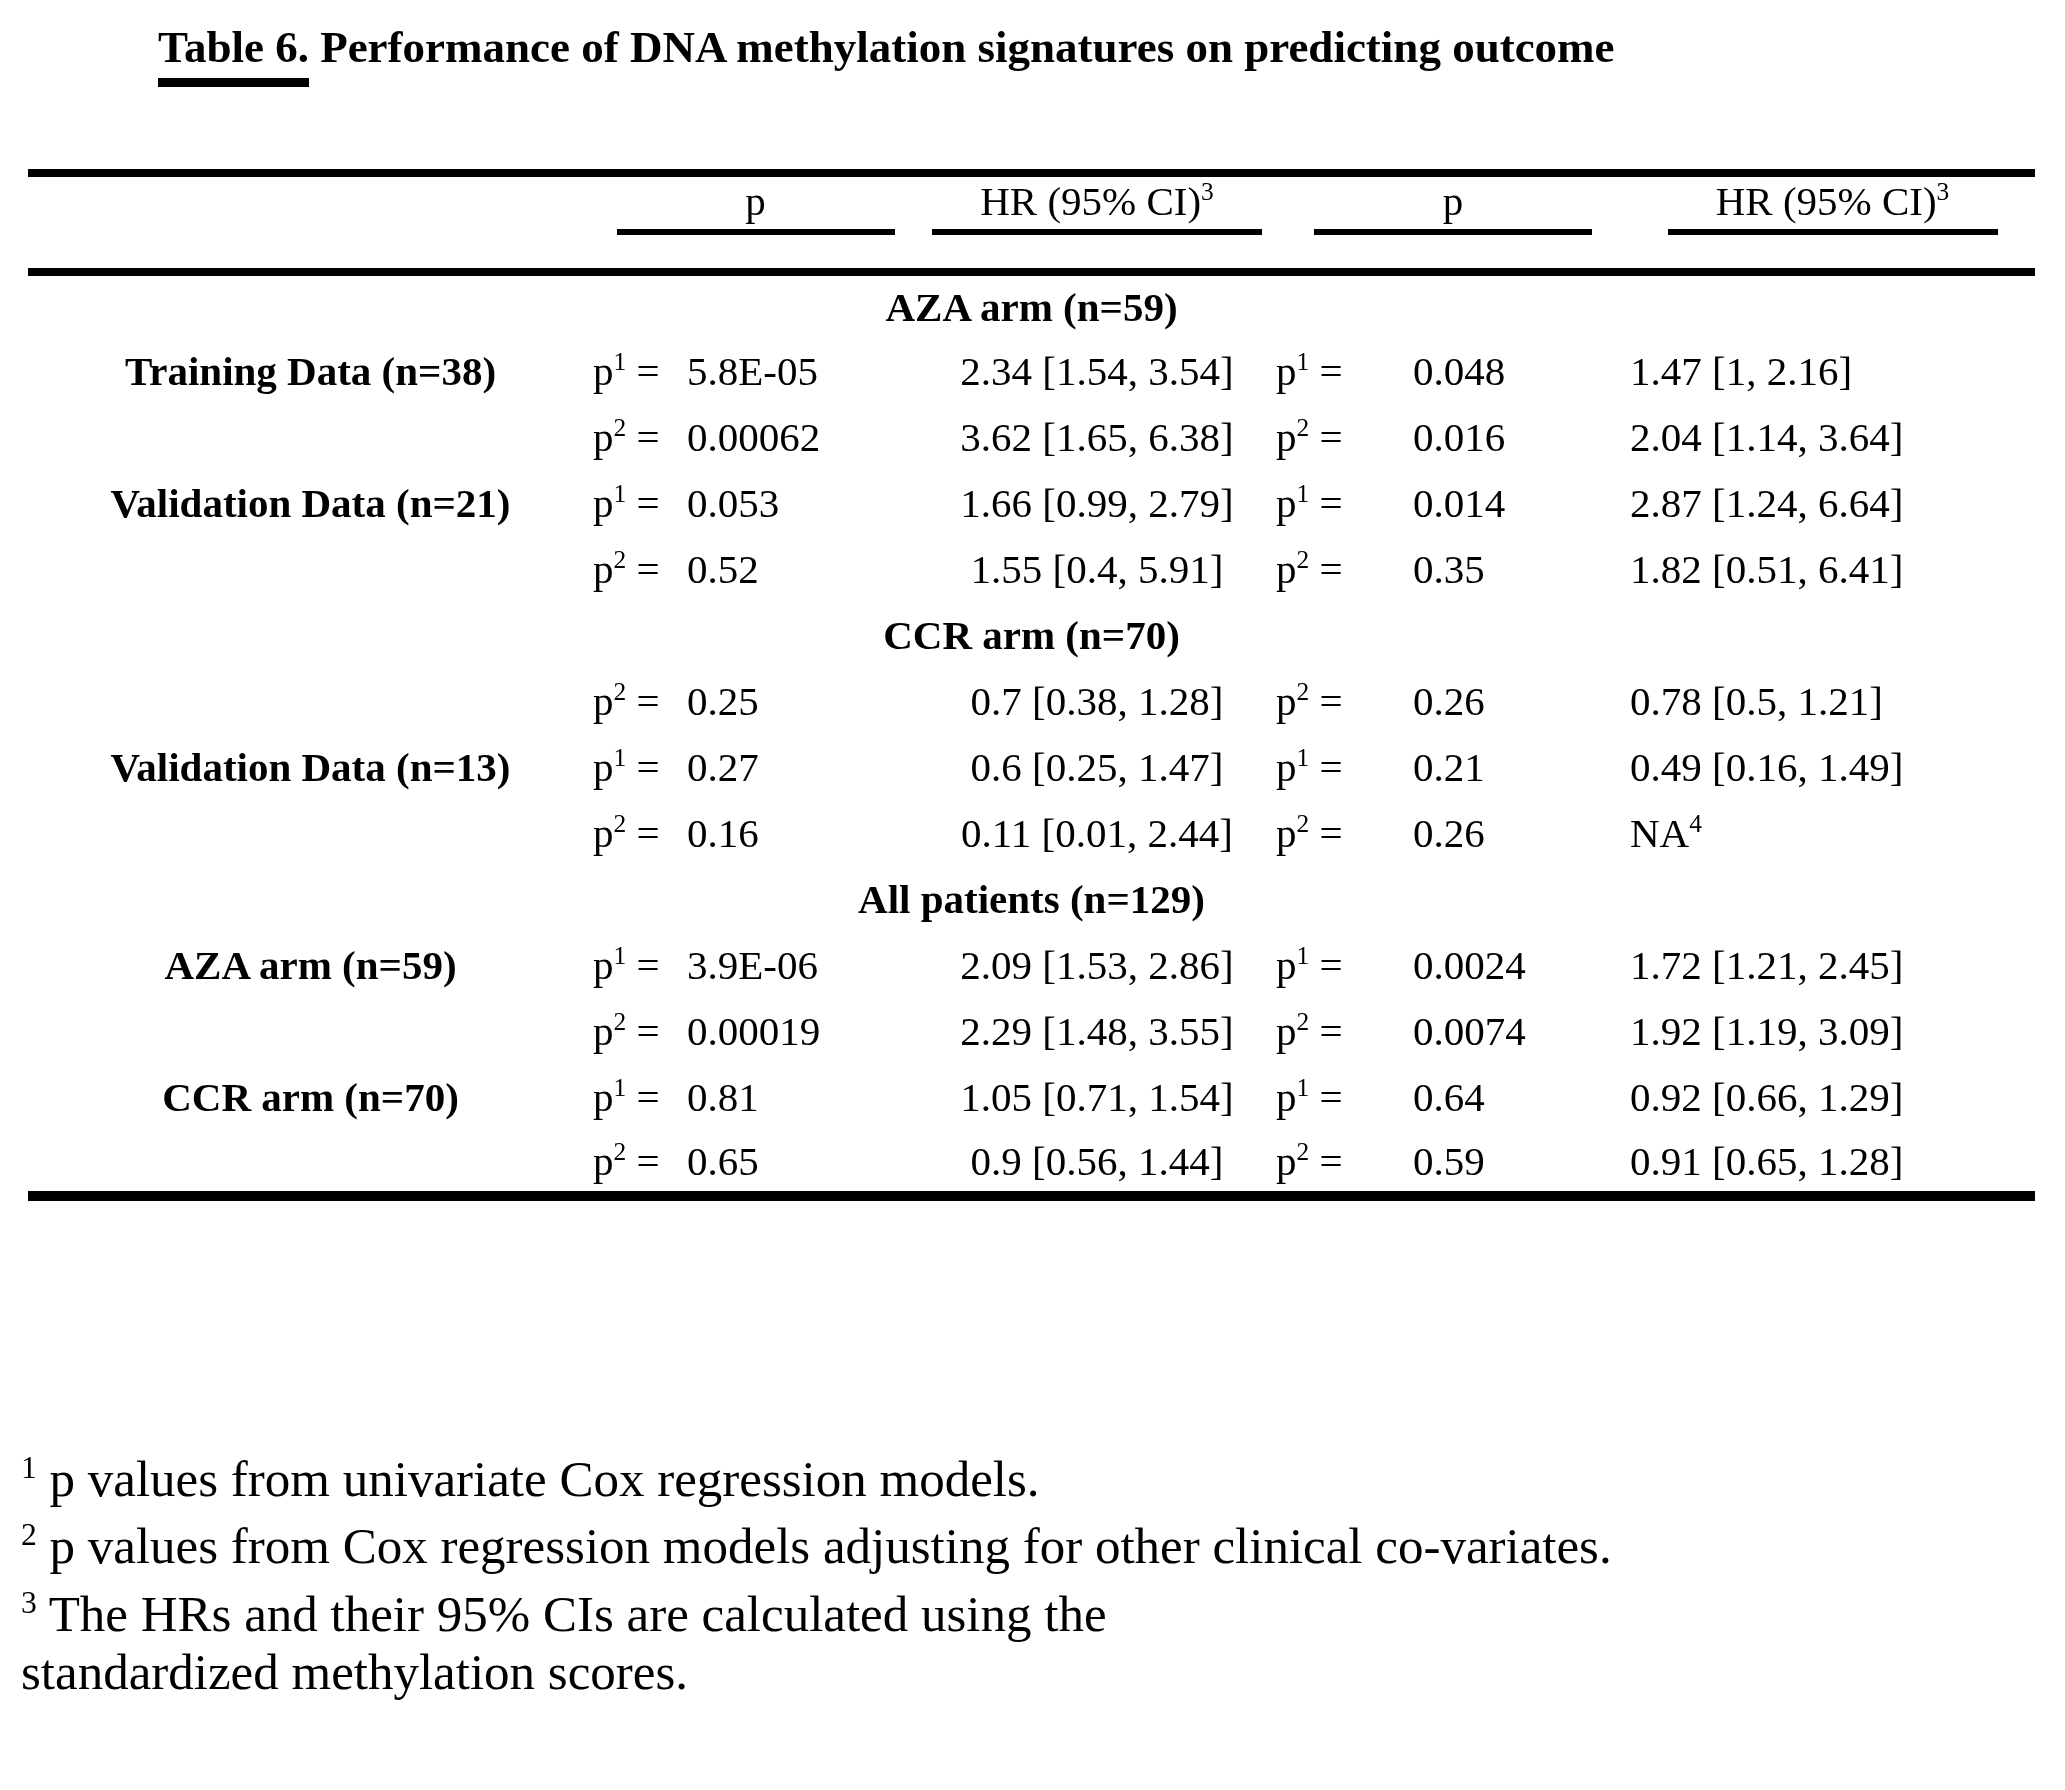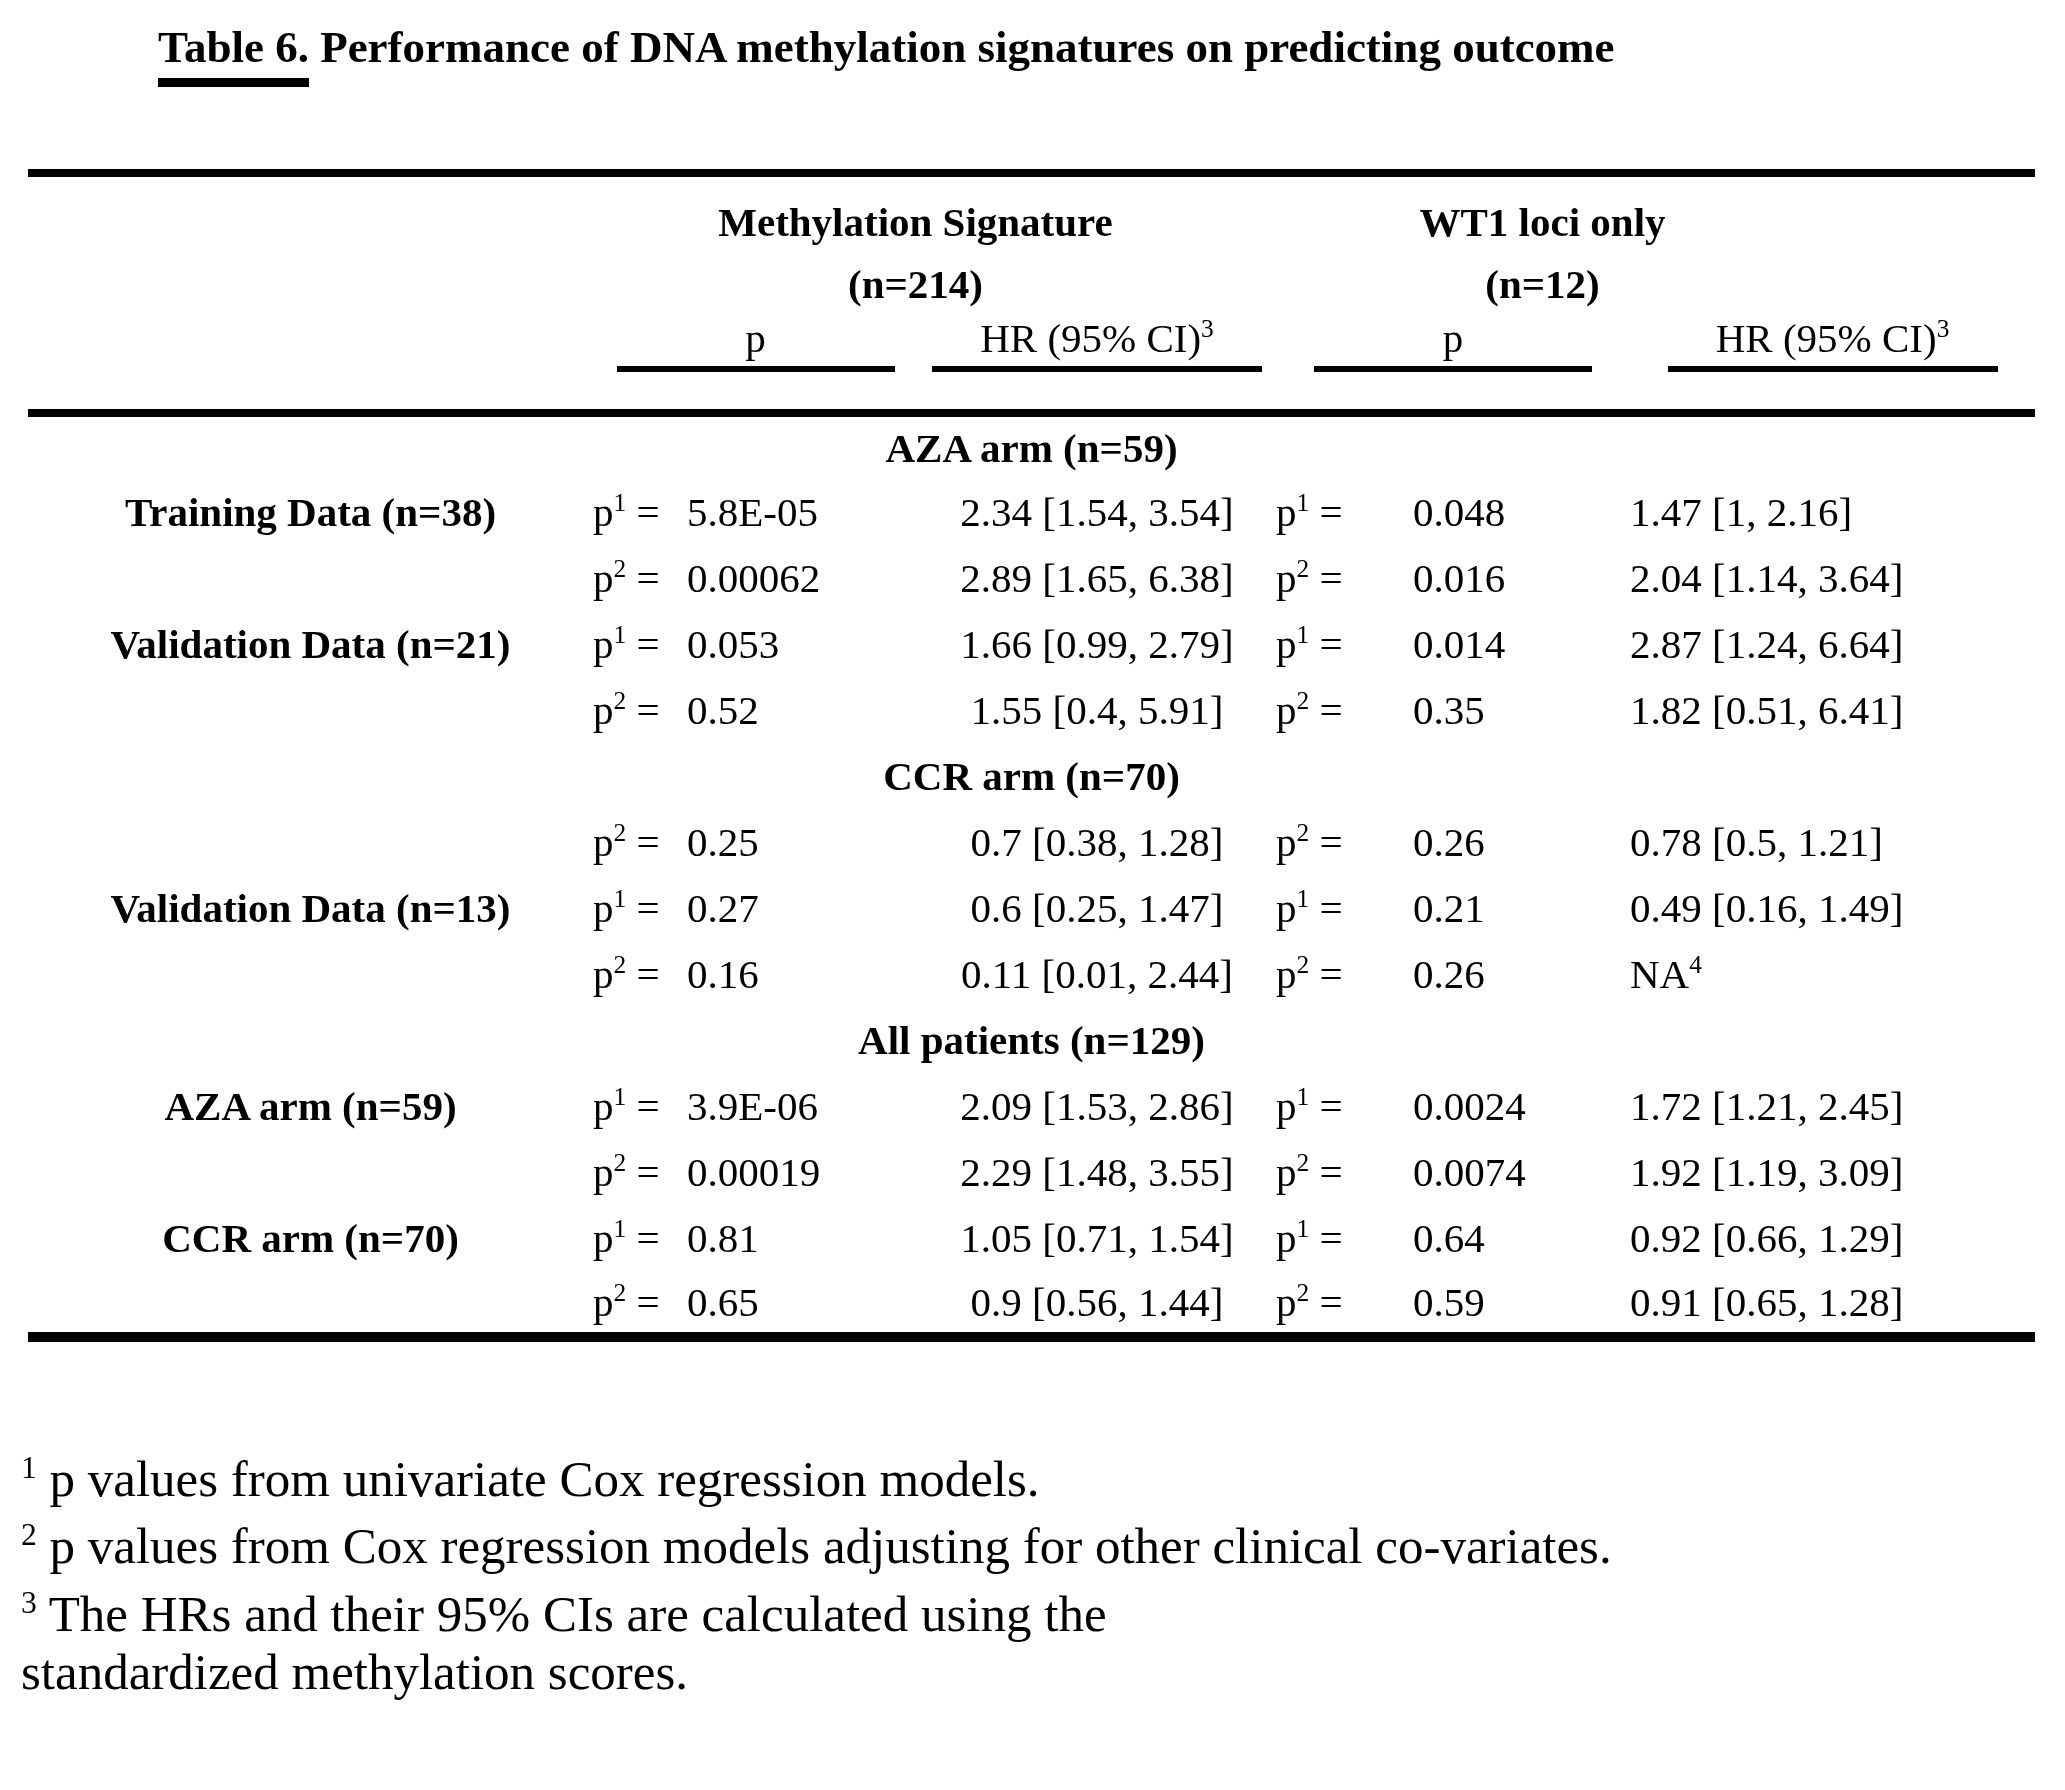--- a/index.html
+++ b/index.html
@@ -102,31 +102,20 @@
     <colgroup>
       <col style="width:565px">
         <col style="width:94px">
         <col style="width:231px">
         <col style="width:358px">
       <col style="width:137px">
         <col style="width:217px">
         <col style="width:405px">
     </colgroup>
     <thead>
-      <tr class="gh">
-        <td></td>
-        <td class="gcell" colspan="3">
-          <div class="gname g1">Methylation Signature</div>
-          <div class="gn g1">(n=214)</div>
-        </td>
-        <td class="gcell" colspan="3">
-          <div class="gname g2">WT1 loci only</div>
-          <div class="gn g2">(n=12)</div>
-        </td>
-      </tr>
       <tr class="sh">
         <td></td>
         <td colspan="2">
           <span class="u up"><span>p</span></span>
         </td>
         <td>
           <span class="u uhr"><span>HR (95% CI)</span><sup>3</sup></span>
         </td>
         <td colspan="2">
           <span class="u up"><span>p</span></span>
@@ -146,21 +135,21 @@
         <td class="cv">5.8E-05</td>
         <td class="ch">2.34 [1.54, 3.54]</td>
         <td class="cp2"><span>p</span><sup>1</sup> <span>=</span></td>
         <td class="cv2">0.048</td>
         <td class="ch2"><span>1.47 [1, 2.16]</span><sup></sup></td>
       </tr>
       <tr>
         <td class="cl ind"></td>
         <td class="cp"><span>p</span><sup>2</sup> <span>=</span></td>
         <td class="cv">0.00062</td>
-        <td class="ch">2.89 [1.65, 6.38]</td>
+        <td class="ch">3.62 [1.65, 6.38]</td>
         <td class="cp2"><span>p</span><sup>2</sup> <span>=</span></td>
         <td class="cv2">0.016</td>
         <td class="ch2"><span>2.04 [1.14, 3.64]</span><sup></sup></td>
       </tr>
       <tr>
         <td class="cl ind">Validation Data (n=21)</td>
         <td class="cp"><span>p</span><sup>1</sup> <span>=</span></td>
         <td class="cv">0.053</td>
         <td class="ch">1.66 [0.99, 2.79]</td>
         <td class="cp2"><span>p</span><sup>1</sup> <span>=</span></td>

